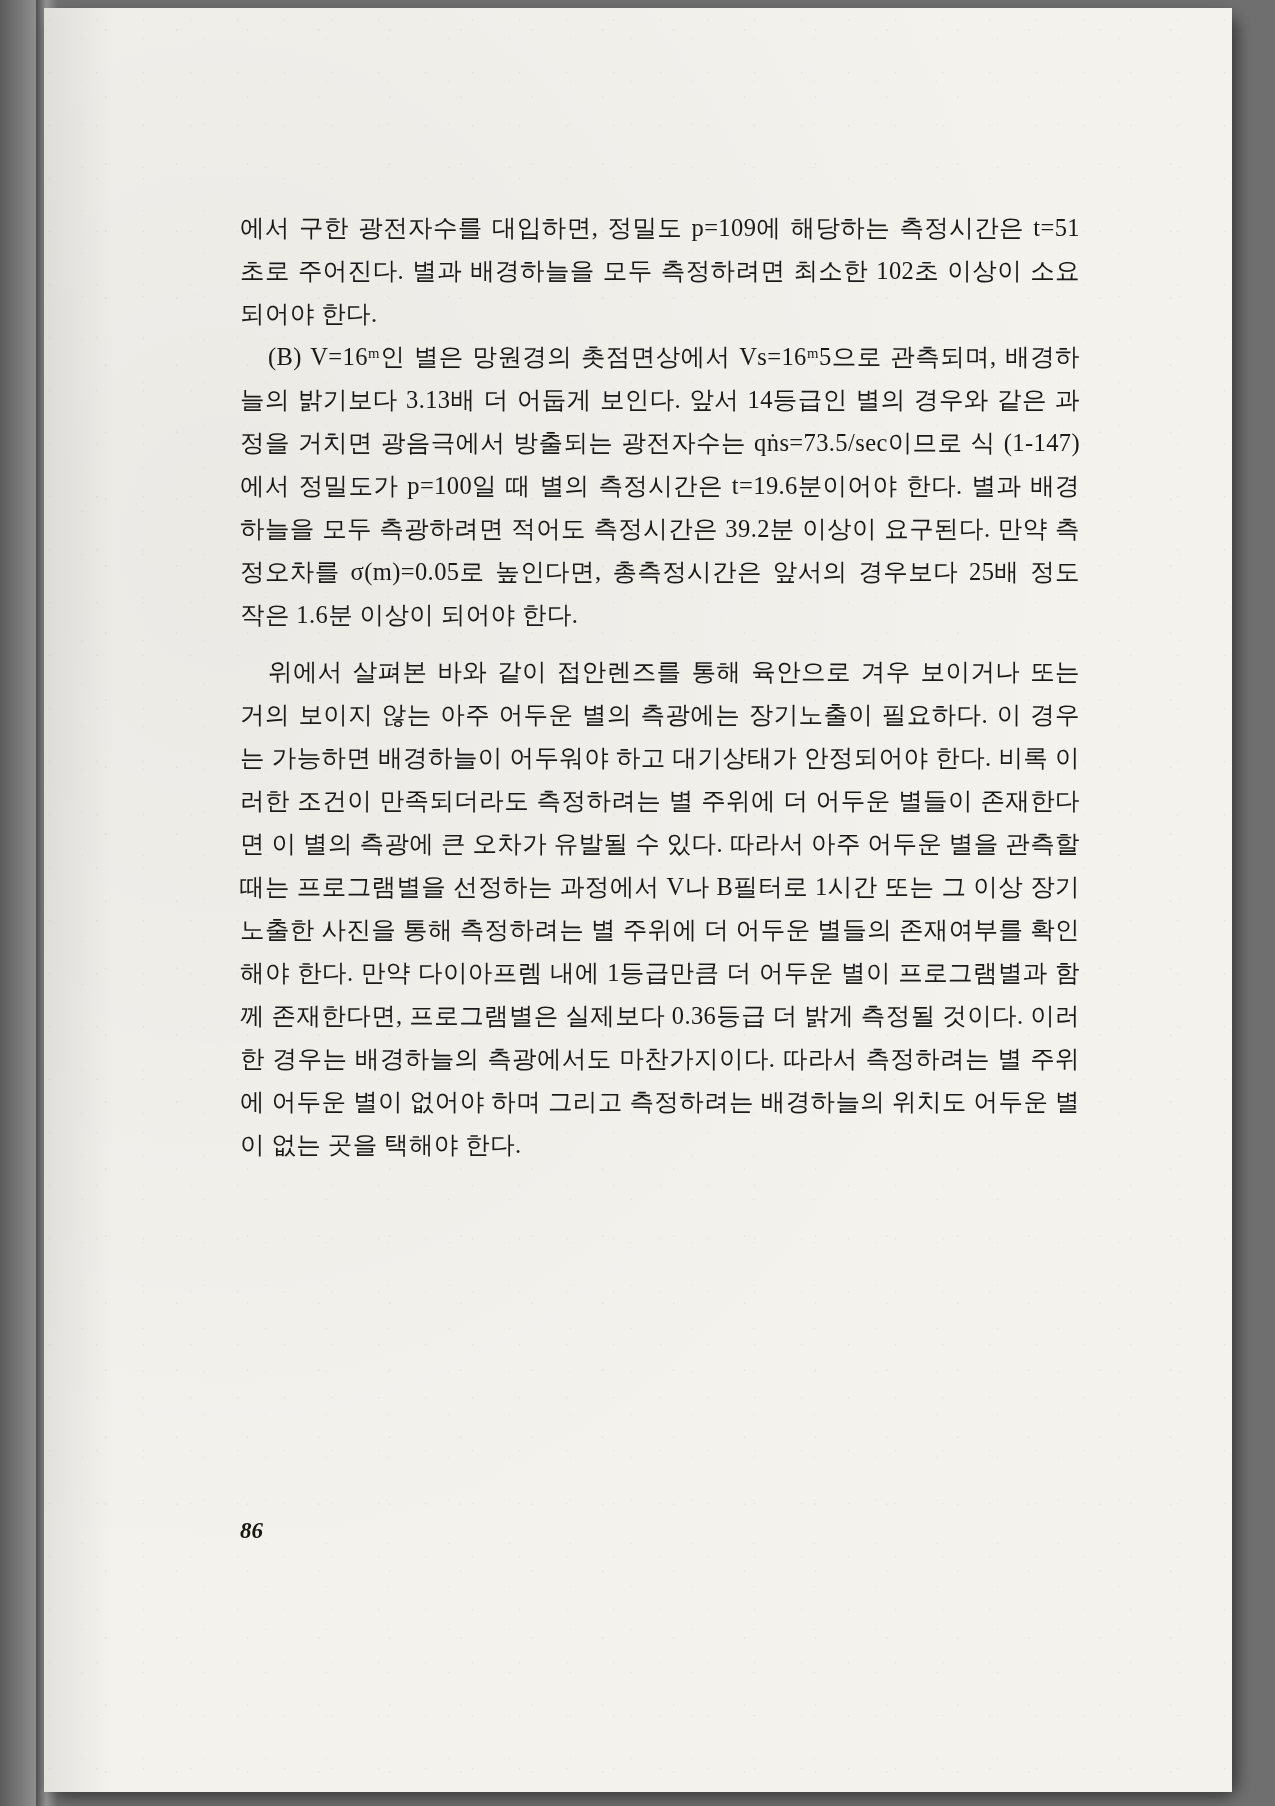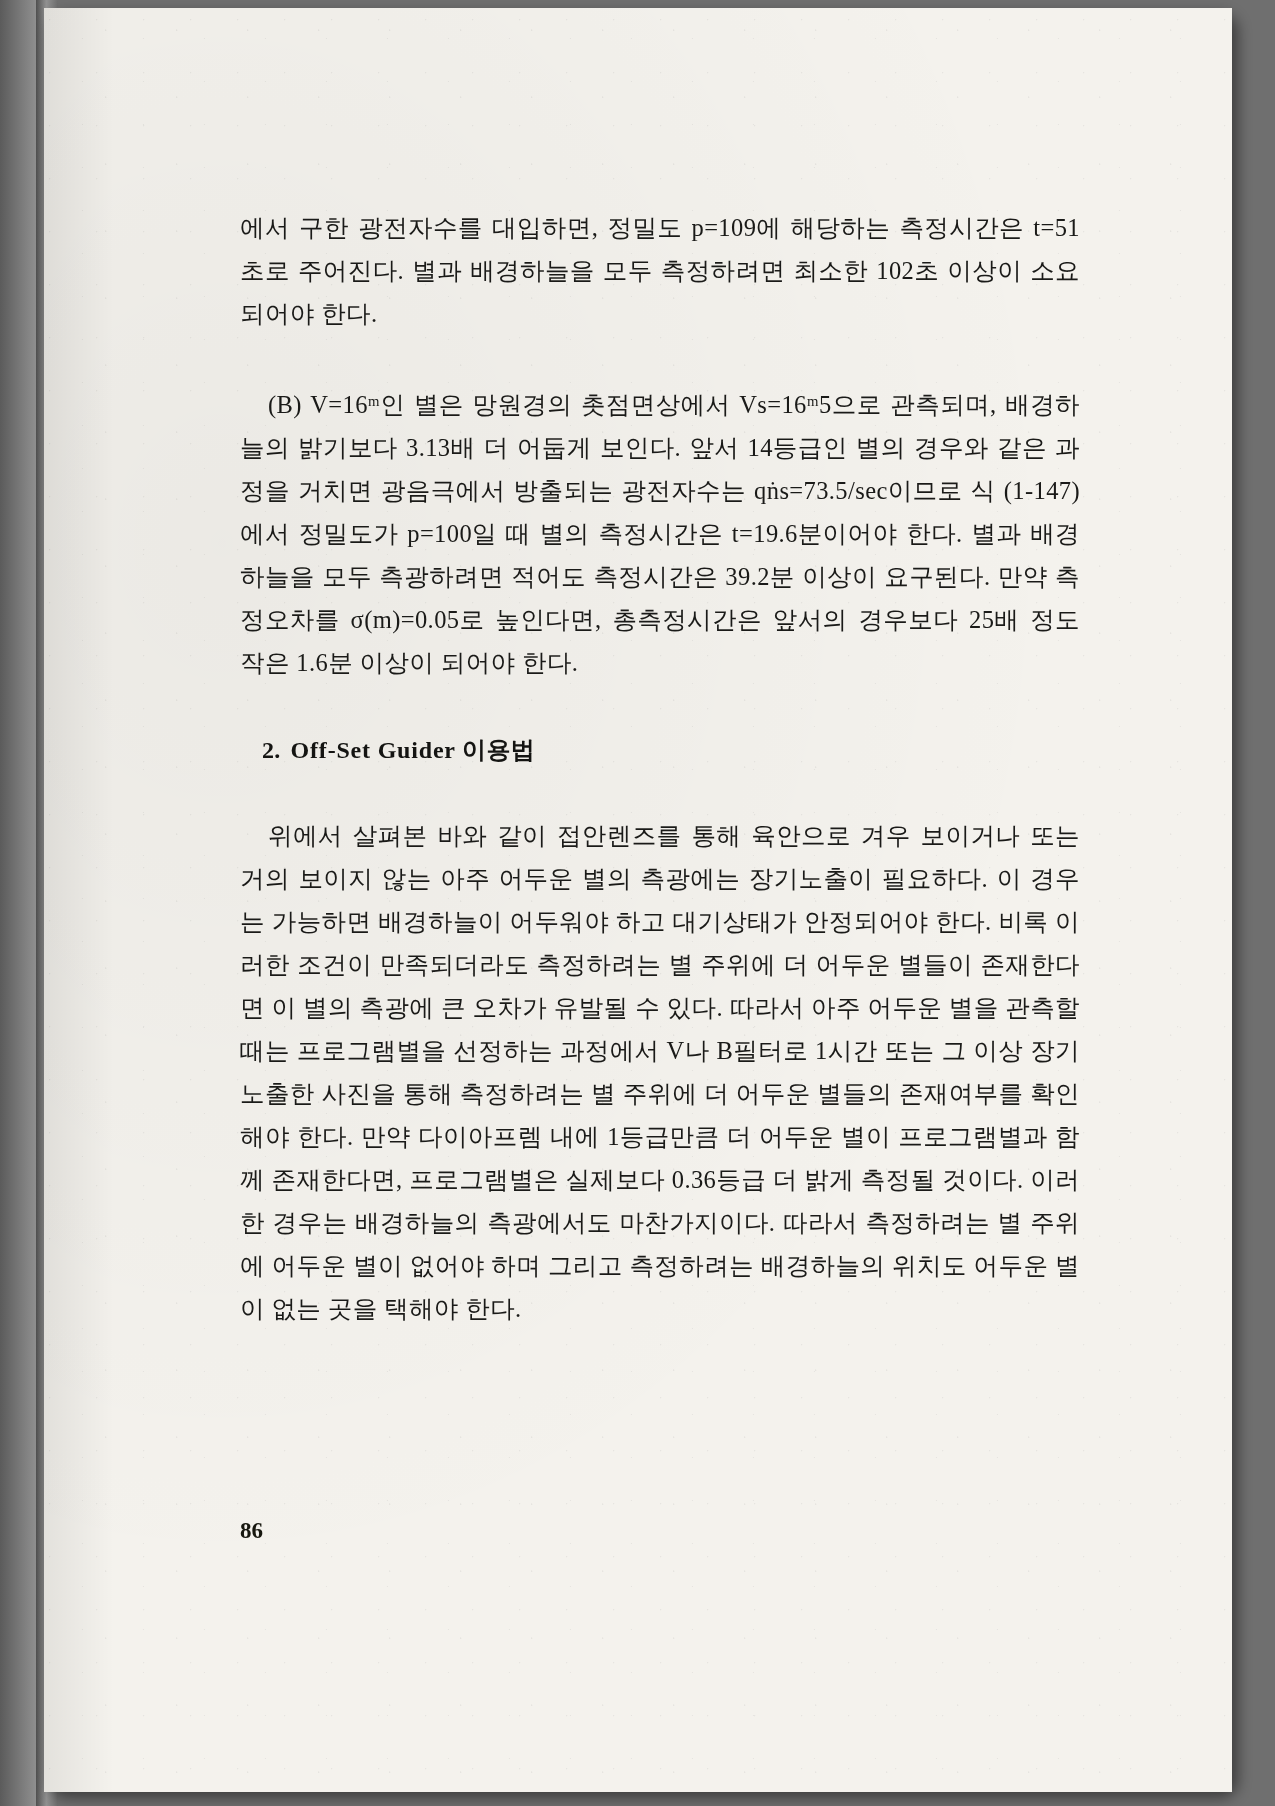--- a/index.html
+++ b/index.html
@@ -70,21 +70,21 @@
   p {
     margin: 0;
     font-size: 24.5px;
     line-height: 43px;
     color: #1a1a18;
     letter-spacing: .4px;
     text-align: justify;
     text-justify: inter-character;
     font-family: "Liberation Serif", serif;
   }
-  p.indent { text-indent: 28px; margin-top: 48px; }
+  p.indent { text-indent: 28px; }
   .sec-head {
     margin: 36px 0 4px 0;
     font-size: 24px;
     font-weight: bold;
     color: #141412;
     text-indent: 22px;
     letter-spacing: .3px;
   }
   .sec-head .num { margin-right: 10px; }
   .sec-head .latin { letter-spacing: .8px; }
@@ -92,20 +92,21 @@
   .spacer { height: 14px; }
 
   .pageno {
     position: absolute;
     left: 196px;
     top: 1510px;
     font-size: 23px;
     font-weight: bold;
     color: #17170f;
     font-family: "Liberation Serif", serif;
+    font-style: italic;
   }
 
   
   .speckle {
     position: absolute;
     left: 0; top: 0; right: 0; bottom: 0;
     pointer-events: none;
     opacity: .05;
     background-image:
       radial-gradient(circle at 12% 22%, #000 0.5px, transparent 1px),
@@ -125,23 +126,20 @@
     <div class="page-inner">
 
       <div class="textblock">
 
         <p class="para">에서 구한 광전자수를 대입하면, 정밀도 p=109에 해당하는 측정시간은 t=51초로 주어진다. 별과 배경하늘을 모두 측정하려면 최소한 102초 이상이 소요되어야 한다.</p>
 
         <p class="para indent">(B) V=16ᵐ인 별은 망원경의 촛점면상에서 Vs=16ᵐ5으로 관측되며, 배경하늘의 밝기보다 3.13배 더 어둡게 보인다. 앞서 14등급인 별의 경우와 같은 과정을 거치면 광음극에서 방출되는 광전자수는 qṅs=73.5/sec이므로 식 (1-147)에서 정밀도가 p=100일 때 별의 측정시간은 t=19.6분이어야 한다. 별과 배경하늘을 모두 측광하려면 적어도 측정시간은 39.2분 이상이 요구된다. 만약 측정오차를 σ(m)=0.05로 높인다면, 총측정시간은 앞서의 경우보다 25배 정도 작은 1.6분 이상이 되어야 한다.</p>
 
         <div class="spacer"></div>
 
-        <h2 class="sec-head">
-          <span class="num">2.</span><span class="latin">Off-Set Guider</span> <span>이용법</span>
-        </h2>
 
         <p class="para indent">위에서 살펴본 바와 같이 접안렌즈를 통해 육안으로 겨우 보이거나 또는 거의 보이지 않는 아주 어두운 별의 측광에는 장기노출이 필요하다. 이 경우는 가능하면 배경하늘이 어두워야 하고 대기상태가 안정되어야 한다. 비록 이러한 조건이 만족되더라도 측정하려는 별 주위에 더 어두운 별들이 존재한다면 이 별의 측광에 큰 오차가 유발될 수 있다. 따라서 아주 어두운 별을 관측할 때는 프로그램별을 선정하는 과정에서 V나 B필터로 1시간 또는 그 이상 장기노출한 사진을 통해 측정하려는 별 주위에 더 어두운 별들의 존재여부를 확인해야 한다. 만약 다이아프렘 내에 1등급만큼 더 어두운 별이 프로그램별과 함께 존재한다면, 프로그램별은 실제보다 0.36등급 더 밝게 측정될 것이다. 이러한 경우는 배경하늘의 측광에서도 마찬가지이다. 따라서 측정하려는 별 주위에 어두운 별이 없어야 하며 그리고 측정하려는 배경하늘의 위치도 어두운 별이 없는 곳을 택해야 한다.</p>
 
 
 
       </div>
 
       <div class="pageno">86</div>
 
       <div class="speckle"></div>

